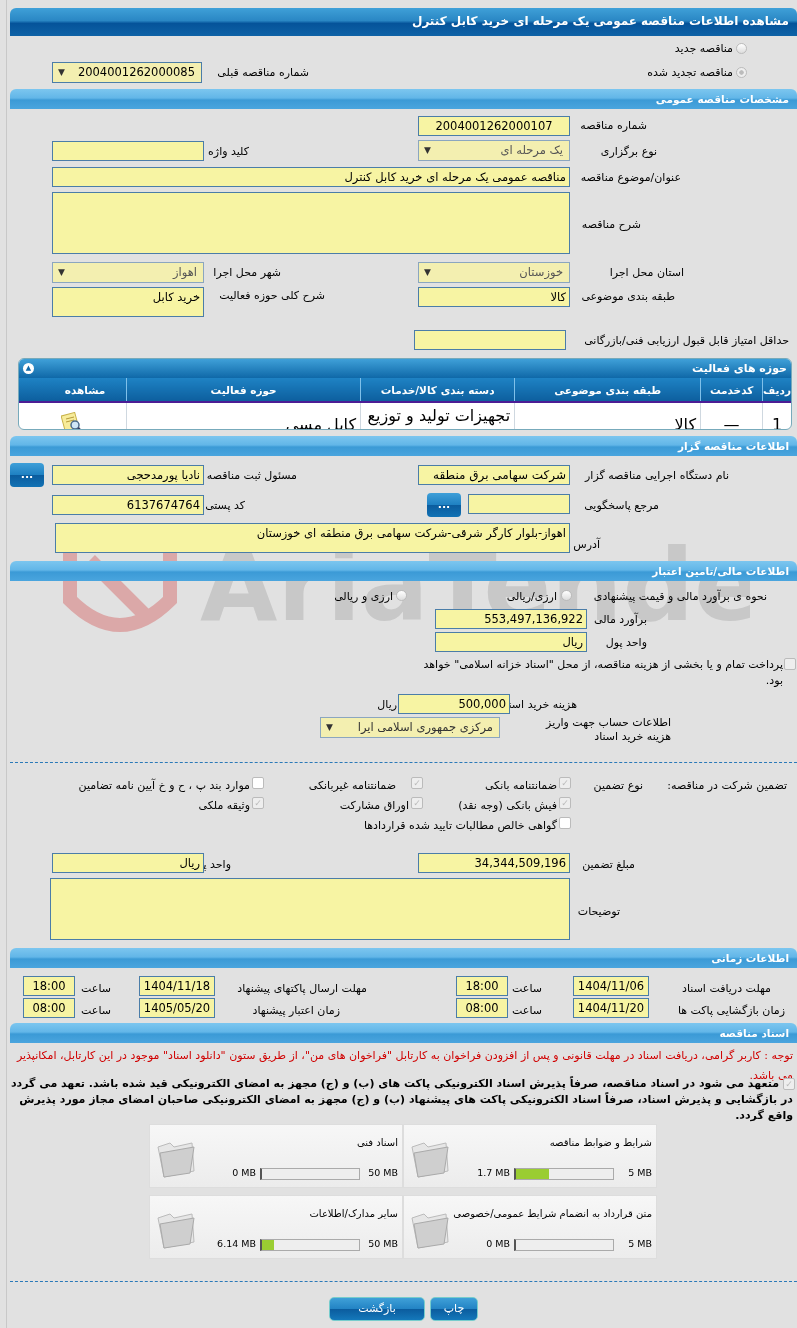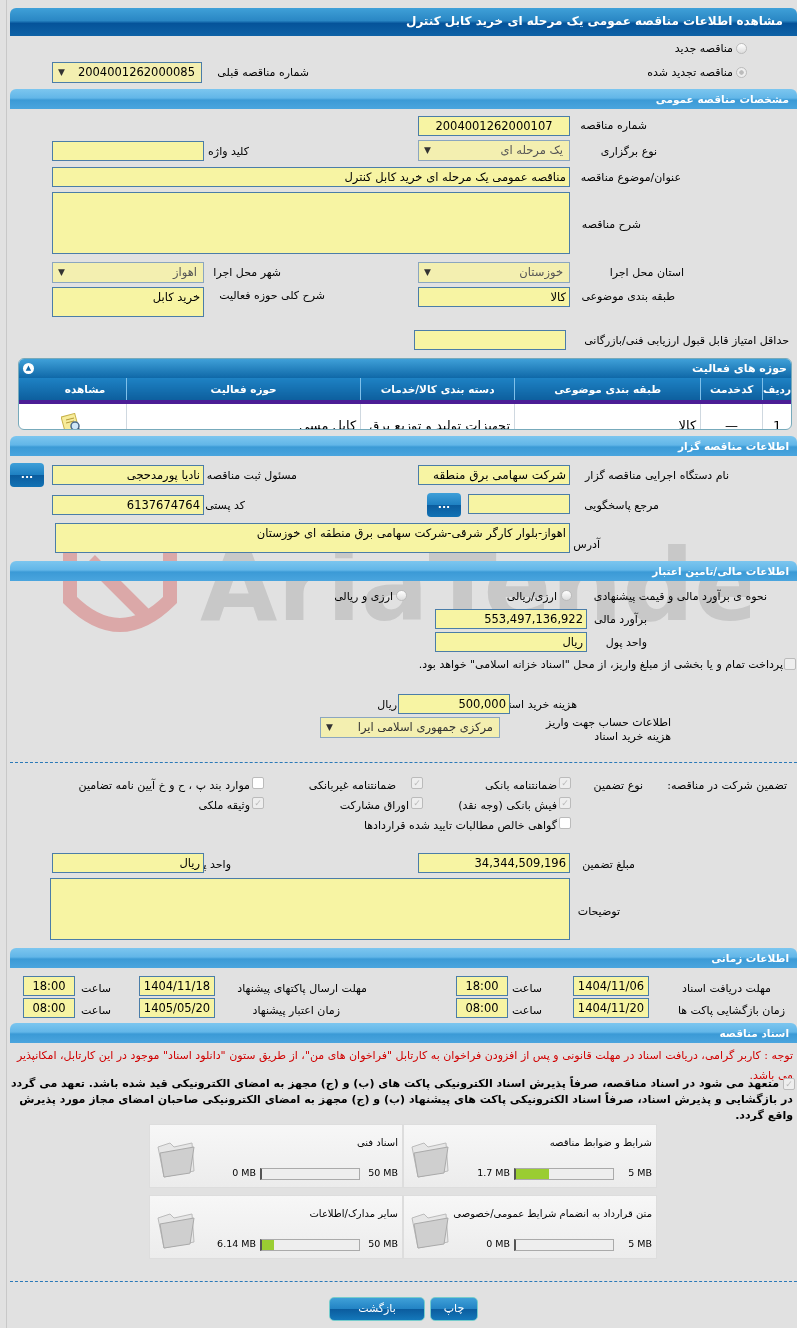--- a/index.html
+++ b/index.html
@@ -1,36 +1,36 @@
 <!DOCTYPE html>
 <html><head>
 <meta charset="utf-8">
 <style>
 *{box-sizing:border-box;margin:0;padding:0;}
 body{width:797px;height:1328px;background:#e1e1e1;font-family:"DejaVu Sans",sans-serif;font-size:11px;color:#000;position:relative;overflow:hidden;direction:rtl;}
 .leftline{position:absolute;left:6px;top:0;width:1px;height:1328px;background:#c8c8c8;}
-.hdr{position:absolute;left:10px;right:0;height:22px;border-radius:6px 6px 0 0;background:linear-gradient(#5ab0e2 0%,#3a95cf 45%,#0f68a8 55%,#1a78b8 100%);color:#fff;font-weight:bold;font-size:11px;line-height:22px;padding-right:14px;}
+.hdr{position:absolute;left:10px;right:0;height:22px;border-radius:6px 6px 0 0;background:linear-gradient(#5ab0e2 0%,#3a95cf 45%,#0f68a8 55%,#1a78b8 100%);color:#fff;font-weight:bold;font-size:11px;line-height:22px;padding-right:8px;}
 .hdr.main{top:8px;height:28px;line-height:26px;font-size:12px;background:linear-gradient(#3fa0d8 0%,#2a87c4 45%,#05539a 55%,#0e62a6 100%);}
 .sub{position:absolute;left:10px;right:0;height:20px;border-radius:6px 6px 0 0;background:linear-gradient(#7cc6ef 0%,#62b6e8 45%,#3b9ad6 55%,#4aa5de 100%);color:#fff;font-weight:bold;font-size:10.5px;line-height:20px;padding-right:8px;}
 .lbl{position:absolute;font-size:11px;white-space:nowrap;}
 .fld{position:absolute;background:#f7f4a3;border:1px solid #4b7da8;height:20px;font-size:11.5px;line-height:18px;padding:0 3px;white-space:nowrap;overflow:hidden;}
 .fld.ltr{direction:ltr;text-align:right;}
 .fld.center{text-align:center;direction:ltr;}
 .sel{position:absolute;background:#f3efb0;border:1px solid #8ba6bf;height:21px;font-size:11.5px;line-height:19px;padding:0 6px;color:#555;}
 .sel .chev{position:absolute;left:5px;top:0;font-size:9px;color:#333;}
 .radio{position:absolute;width:11px;height:11px;border-radius:50%;border:1px solid #bbb;background:linear-gradient(#fff,#ddd);}
 .chk{position:absolute;width:12px;height:12px;border:1px solid #bbb;background:#eee;border-radius:2px;font-size:9px;color:#bbb;line-height:10px;text-align:center;}
 .btn-dots{position:absolute;width:34px;height:24px;border-radius:4px;background:linear-gradient(#3f9fd8 0%,#1e80c2 50%,#0b5c9e 51%,#1272b4 100%);color:#fff;font-size:11px;text-align:center;line-height:24px;font-weight:bold;}
 .dash{position:absolute;left:10px;right:0;border-top:1px dashed #2a79b8;}
 .grid{position:absolute;left:18px;top:358px;width:774px;height:72px;border:1px solid #7ab;border-radius:6px;background:#fff;overflow:hidden;}
 .grid .gh{height:19px;background:linear-gradient(#3fa0d8,#0f68a8);color:#fff;font-weight:bold;font-size:11px;line-height:19px;padding-right:4px;position:relative;}
 .grid .gh .collapse{position:absolute;left:4px;top:4px;width:11px;height:11px;border-radius:50%;background:#fff;color:#0f68a8;font-size:7px;text-align:center;line-height:11px;}
 .grid table{width:100%;border-collapse:collapse;}
 .grid th{background:linear-gradient(#1e82c4,#0d5f9e);color:#fff;font-size:10.5px;height:24px;border-left:1px solid #7fc0ea;font-weight:bold;}
-.grid td{height:44px;font-size:13px;border-left:1px solid #cfd8e0;border-top:4px solid #4c1d95;padding:0 4px;}
+.grid td{height:44px;font-size:16px;border-left:1px solid #cfd8e0;border-top:2px solid #4c1d95;padding:0 4px;}
 .note{position:absolute;right:4px;left:6px;color:#d00000;font-size:11px;line-height:20px;}
 .bold{position:absolute;right:4px;left:6px;font-weight:bold;font-size:11px;line-height:16px;}
 .card{position:absolute;width:254px;height:64px;background:linear-gradient(#f7f7f7,#ececec);border:1px solid #ddd;}
 .card .title{position:absolute;right:4px;top:12px;font-size:10px;}
 .card .bar{position:absolute;right:42px;top:43px;width:100px;height:12px;border:1px solid #aaa;border-left:2px solid #555;background:#eee;}
 .card .bar .fill{position:absolute;left:0;top:0;bottom:0;background:#9acd32;}
 .card .max{position:absolute;right:4px;top:42px;font-size:9.5px;direction:ltr;}
 .card .used{position:absolute;right:146px;top:42px;font-size:9.5px;direction:ltr;white-space:nowrap;}
 .card .folder{position:absolute;left:6px;top:12px;width:40px;height:42px;}
 .pbtn{position:absolute;height:24px;border-radius:5px;border:1px solid #7cc;background:linear-gradient(#3fa0d8 0%,#2283c4 50%,#0b5c9e 51%,#1478ba 100%);color:#fff;font-size:11px;text-align:center;line-height:22px;}
@@ -156,21 +156,21 @@
 <div class="lbl" style="right:240px;top:590px;">ارزی/ریالی</div>
 <div class="radio" style="right:390px;top:590px;"></div>
 <div class="lbl" style="right:404px;top:590px;">ارزی و ریالی</div>
 
 <div class="lbl" style="right:150px;top:613px;">برآورد مالی</div>
 <div class="fld ltr" style="left:435px;top:609px;width:152px;">553,497,136,922</div>
 <div class="lbl" style="right:150px;top:636px;">واحد پول</div>
 <div class="fld" style="left:435px;top:632px;width:152px;">ریال</div>
 
 <div class="chk" style="right:1px;top:658px;"></div>
-<div class="lbl" style="right:14px;top:657px;width:380px;white-space:normal;line-height:16px;">پرداخت تمام و یا بخشی از مبلغ واریز، از محل "اسناد خزانه اسلامی" خواهد بود.</div>
+<div class="lbl" style="right:14px;top:657px;width:380px;white-space:normal;line-height:16px;">پرداخت تمام و یا بخشی از هزینه مناقصه، از محل "اسناد خزانه اسلامی" خواهد بود.</div>
 
 <div class="lbl" style="right:220px;top:698px;">هزینه خرید اسناد</div>
 <div class="fld ltr" style="left:398px;top:694px;width:112px;">500,000</div>
 <div class="lbl" style="right:400px;top:698px;">ریال</div>
 
 <div class="lbl" style="right:126px;top:716px;width:140px;white-space:normal;line-height:14px;">اطلاعات حساب جهت واریز هزینه خرید اسناد</div>
 <div class="sel" style="left:320px;top:717px;width:180px;color:#333;">
   <span>مرکزی جمهوری اسلامی ایرا</span>
   <span class="chev">▼</span>
 </div>

